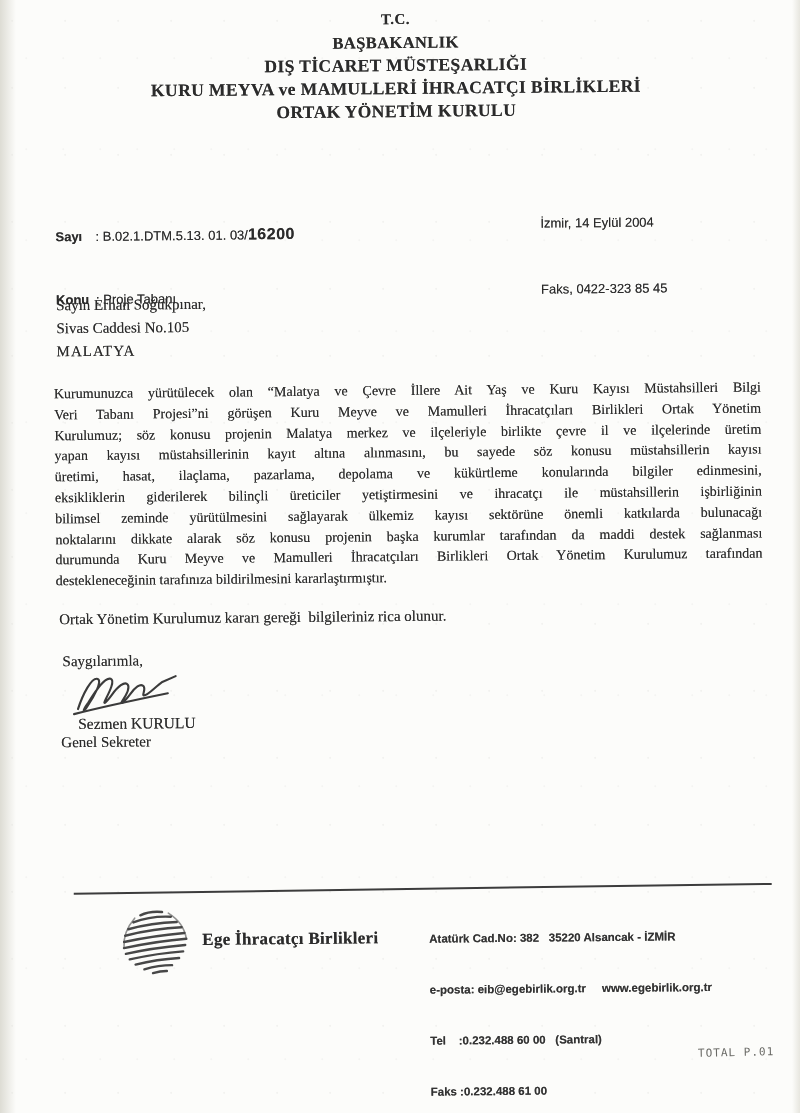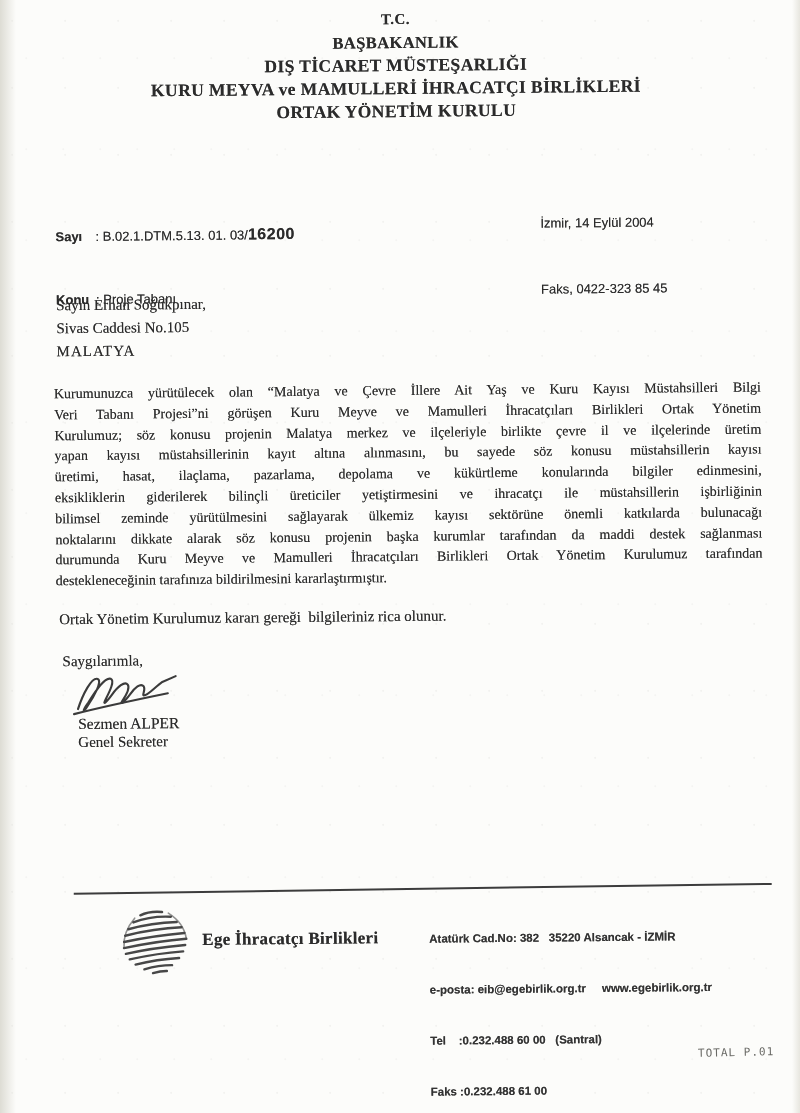--- a/index.html
+++ b/index.html
@@ -51,21 +51,21 @@
   .recipient{position:absolute;left:58px;top:291px;font-size:15px;line-height:23px;}
   .recipient .r-3{letter-spacing:1px;}
   
   .body-block{position:absolute;left:55px;top:381px;width:707px;font-size:14px;line-height:20.8px;overflow:hidden;}
   .body-line{text-align:justify;text-align-last:justify;white-space:normal;}
   .body-line.last{text-align-last:left;}
   .closing{position:absolute;left:58px;top:608px;font-size:15px;white-space:pre;}
   .salutation{position:absolute;left:42px;top:650px;font-size:15px;margin-left:19px;}
   .signature-svg{position:absolute;left:68px;top:665px;}
   .sig-name{position:absolute;left:76px;top:710px;font-size:15.5px;line-height:21px;}
-  .sig-title{position:absolute;left:76px;top:731px;font-size:15px;}
+  .sig-title{position:absolute;left:59px;top:731px;font-size:15px;}
   
   .footer-rule{position:absolute;left:70px;top:888px;width:698px;height:2px;background:#3c3c3c;transform:rotate(-0.25deg);}
   .footer-logo{position:absolute;left:110px;top:901px;}
   .footer-org{position:absolute;left:198px;top:928px;font-size:17px;font-weight:bold;letter-spacing:0.3px;}
   .footer-addr{position:absolute;left:425px;top:897px;font-family:"Liberation Sans",sans-serif;font-size:11.5px;font-weight:bold;line-height:17px;color:#333;white-space:pre;}
   
   .fax-footer{position:absolute;left:698px;top:1046px;font-family:"DejaVu Sans Mono",monospace;font-size:11px;color:#6a6a66;letter-spacing:1px;transform:rotate(-1.2deg);text-shadow:none;}
 </style>
 </head>
 <body>
@@ -120,21 +120,21 @@
     <div class="closing">Ortak Yönetim Kurulumuz kararı gereği  bilgileriniz rica olunur.</div>
     <div class="salutation">Saygılarımla,</div>
 
     <svg class="signature-svg" width="130" height="50" viewBox="0 0 130 50">
       <g stroke="#262626" fill="none" stroke-width="2.1" stroke-linecap="round" stroke-linejoin="round" opacity="0.9">
         <path d="M8,41 C13,26 22,9 28,11 C33,13 24,29 17,39 C13,45 12,43 18,35 C26,23 35,9 41,11 C46,13 38,27 35,33 C33,37 36,35 42,27 C48,19 55,13 58,17 C61,21 54,31 52,34 C50,37 54,35 60,27 C65,20 71,15 74,19 C76,22 72,28 74,28 C78,28 86,19 92,15 L106,9"></path>
         <path d="M4,46 C32,39 62,33 98,26"></path>
       </g>
     </svg>
 
-    <div class="sig-name">Sezmen ALPER</div>
+    <div class="sig-name">Sezmen KURULU</div>
     <div class="sig-title">Genel Sekreter</div>
 
     <div class="footer-rule"></div>
 
     <svg class="footer-logo" width="82" height="74" viewBox="0 0 82 74">
       <g transform="rotate(-8 41 37)" stroke="#2e2e2e" fill="none" stroke-width="2.4" stroke-linecap="round" opacity="0.88">
         <path d="M30,10 Q40,7 52,10"></path>
         <path d="M22,16 Q40,12 60,16"></path>
         <path d="M16,22 Q40,19 65,22"></path>
         <path d="M12,28 Q42,25 69,28"></path>

